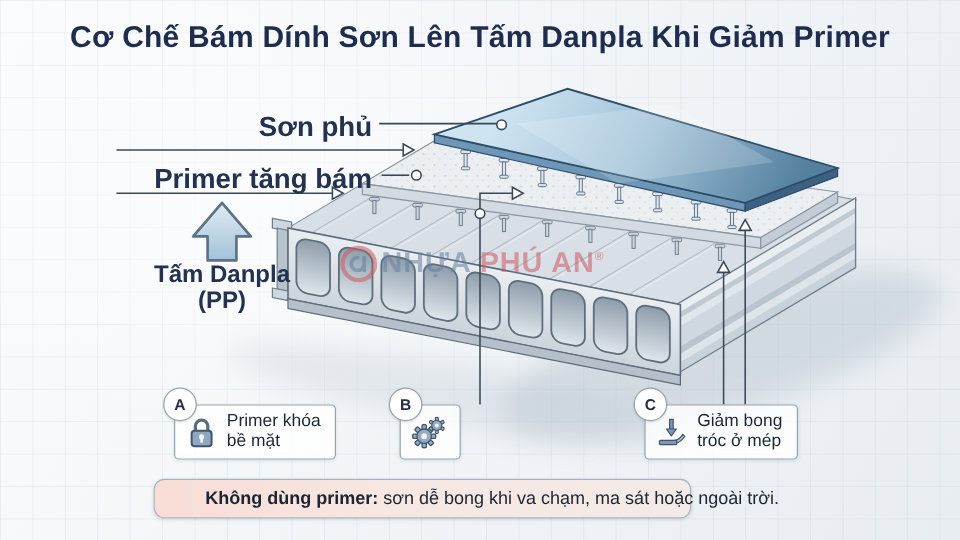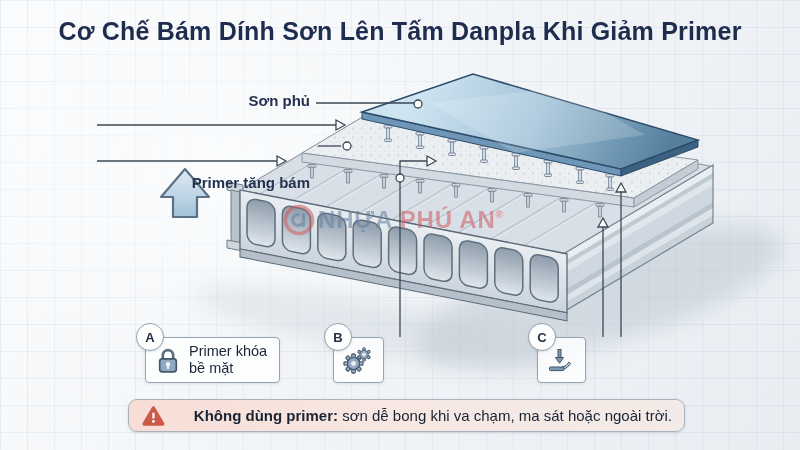--- a/index.html
+++ b/index.html
@@ -18,24 +18,24 @@
   .grid-fade{
     position:absolute;inset:0;
     background:radial-gradient(ellipse 420px 260px at 28% 38%,rgba(250,252,253,.95),rgba(250,252,253,0) 75%);
   }
   .illus{position:absolute;left:0;top:0;}
   .title{
     position:absolute;left:0;top:17px;width:800px;text-align:center;
     font-size:25px;font-weight:700;color:#1e2c4e;letter-spacing:.2px;
   }
   .layer-label{
-    position:absolute;font-size:15px;font-weight:700;color:#24324f;
+    position:absolute;font-size:23px;font-weight:700;color:#24324f;
   }
   .lab-paint{left:160px;top:92px;width:150px;text-align:right;}
-  .lab-primer{left:92px;top:136px;width:218px;text-align:right;margin-top:38px;}
+  .lab-primer{left:92px;top:136px;width:218px;text-align:right;}
   .lab-sheet{left:105px;top:218px;width:160px;text-align:center;font-size:20px;line-height:22px;}
   .watermark{
     position:absolute;left:281px;top:202px;display:flex;align-items:center;gap:1px;
     opacity:.55;pointer-events:none;
   }
   .wm-text{font-size:24px;font-weight:700;letter-spacing:.8px;white-space:nowrap;}
   .wm-blue{color:#64809f;}
   .wm-red{color:#cf5a60;}
   .wm-reg{font-size:10px;color:#cf5a60;vertical-align:10px;font-weight:700;}
   .callout{position:absolute;}
@@ -49,21 +49,21 @@
   .badge{
     position:absolute;left:-9px;top:-14px;width:26px;height:26px;z-index:2;
     background:#fff;border:1.5px solid #97a3ae;border-radius:50%;
     font-size:13px;font-weight:700;color:#233049;
     display:flex;align-items:center;justify-content:center;
     box-shadow:0 1px 2px rgba(90,105,125,.2);
   }
   .ctext{font-size:14.5px;line-height:17px;color:#1b2638;}
   .ctext span{display:block;}
   .warning{
-    position:absolute;left:128px;top:399px;width:557px;height:33px;box-sizing:border-box;
+    position:absolute;left:128px;top:399px;width:448px;height:33px;box-sizing:border-box;
     display:flex;align-items:center;gap:29px;padding:0 12px 0 13px;
     background:linear-gradient(90deg,#f8ddd6 0%,#f7e7e2 45%,#f3ebe8 100%);
     border:1.2px solid #a9b2bc;border-radius:9px;
     box-shadow:0 1px 3px rgba(90,105,125,.18);
   }
   .warn-text{font-size:15px;color:#1a2433;white-space:nowrap;}
   .warn-text b{font-weight:700;}
 </style>
 </head>
 <body>
@@ -270,20 +270,24 @@
     <div class="wm-text">
       <span class="wm-blue">NHỰA</span>
       <span class="wm-red">PHÚ AN</span><span class="wm-reg">®</span>
     </div>
   </div>
 
   <div class="title">Cơ Chế Bám Dính Sơn Lên Tấm Danpla Khi Giảm Primer</div>
 
   <div class="layer-label lab-paint">Sơn phủ</div>
   <div class="layer-label lab-primer">Primer tăng bám</div>
+  <div class="layer-label lab-sheet">
+    <span>Tấm Danpla</span><br>
+    <span>(PP)</span>
+  </div>
 
   <div class="callout" style="left:145px;top:337px;">
     <div class="badge">A</div>
     <div class="cbox">
       <svg width="26" height="27" viewBox="0 0 24 26">
         <path d="M7 13 V8 a5 5 0 0 1 10 0 v5" fill="none" stroke="#5b6c7e" stroke-width="2.6"></path>
         <rect x="4" y="11.5" width="16" height="12.5" rx="2.5" fill="#8fa9c2" stroke="#43556a" stroke-width="1.6"></rect>
         <circle cx="12" cy="16.5" r="2.1" fill="#f2f5f8"></circle>
         <rect x="11" y="17.5" width="2" height="3.6" fill="#f2f5f8"></rect>
       </svg>
@@ -330,20 +334,24 @@
 
   <div class="callout" style="left:537px;top:337px;">
     <div class="badge">C</div>
     <div class="cbox">
       <svg width="26" height="27" viewBox="0 0 26 26">
         <rect x="11" y="2" width="3" height="8" fill="#7f99b4" stroke="#43556a" stroke-width="1"></rect>
         <path d="M8.4 10 h8.2 l-4.1 5.8 Z" fill="#7f99b4" stroke="#43556a" stroke-width="1" stroke-linejoin="round"></path>
         <path d="M15 19.5 q4.5 -0.5 7 -5 l1.6 1.6 q-3 4.6 -7.8 6 Z" fill="#b8c9da" stroke="#43556a" stroke-width="1"></path>
         <rect x="2.5" y="19.5" width="14.5" height="3.6" rx="1" fill="#7f99b4" stroke="#43556a" stroke-width="1"></rect>
       </svg>
+      <div class="ctext">
+        <span>Giảm bong</span>
+        <span>tróc ở mép</span>
+      </div>
     </div>
   </div>
 
   <div class="warning">
     <svg width="26" height="24" viewBox="0 0 26 24">
       <path d="M13 3 L23.5 21 H2.5 Z" fill="#cb5a48" stroke="#cb5a48" stroke-width="4" stroke-linejoin="round"></path>
       <rect x="11.7" y="8" width="2.6" height="7" rx="1.3" fill="#fff"></rect>
       <circle cx="13" cy="18.2" r="1.6" fill="#fff"></circle>
     </svg>
     <div class="warn-text">

